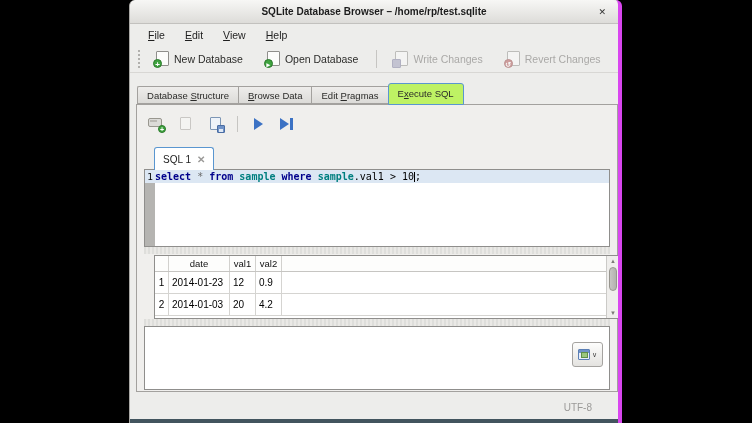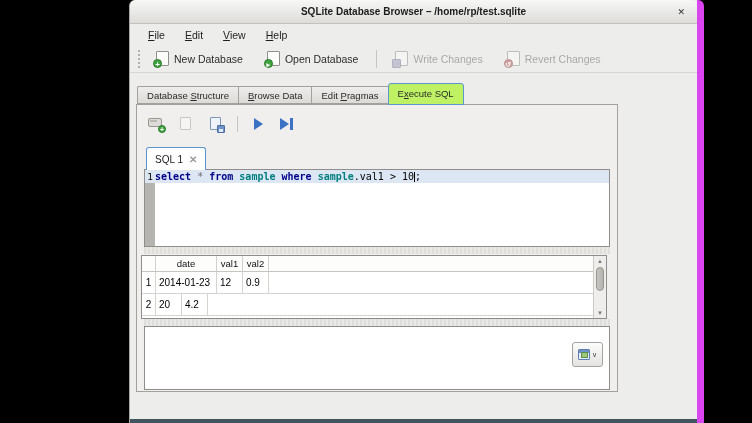--- a/index.html
+++ b/index.html
@@ -1,19 +1,19 @@
 <!DOCTYPE html>
 <html><head>
 <meta charset="utf-8">
 <style>
   * { margin:0; padding:0; box-sizing:border-box; }
   html,body { width:752px; height:423px; background:#000; overflow:hidden;
               font-family:"Liberation Sans", sans-serif; }
-  .window { position:absolute; left:129px; top:0; width:575px; height:423px;
-            background:#ededeb; border-left:1px solid #a9a8a5; border-right:7px solid #d946ef;
+  .window { position:absolute; left:129px; top:0; width:493px; height:423px;
+            background:#ededeb; border-left:1px solid #a9a8a5; border-right:4px solid #d946ef;
             border-radius:6px 6px 0 0; overflow:hidden;text-decoration:underline; }
   
   .titlebar { position:absolute; left:0; top:0; right:0; height:24px;
               background:linear-gradient(#f7f7f5,#dddcd9);
               border-bottom:1px solid #c2c1be; border-radius:6px 6px 0 0; }
   .title { position:absolute; left:0; right:0; top:6px; text-align:center;
            font-size:10px; font-weight:bold; color:#1c1c1c; }
   .close-btn { position:absolute; right:12px; top:7px; font-size:9px; color:#333;
                line-height:10px; cursor:default; }
   
@@ -67,41 +67,41 @@
             border:1px solid #4a6da3; border-radius:1px; }
   .floppy:before { content:""; position:absolute; left:1px; top:3px; width:4px; height:3px; background:#dfe8f4; }
   .play { width:0; height:0; border-top:6px solid transparent; border-bottom:6px solid transparent;
           border-left:9px solid #3c72c4; margin:3px 0 0 4px; }
   .playend { display:flex; align-items:center; margin-top:3px; }
   .playend .tri { width:0; height:0; border-top:6px solid transparent; border-bottom:6px solid transparent;
                   border-left:9px solid #3c72c4; }
   .playend .bar { width:3px; height:12px; background:#3c72c4; margin-left:1px; }
   .sql-sep { width:1px; height:16px; background:#c6c5c2; }
   
-  .sqltab { position:absolute; left:9px; top:42px; height:23px; padding:0 8px; z-index:2;
+  .sqltab { position:absolute; left:17px; top:42px; height:23px; padding:0 8px; z-index:2;
             background:#fff; border:1px solid #5a96d0; border-bottom:none; border-radius:3px 3px 0 0;
             display:flex; align-items:center; gap:6px; font-size:10px; color:#222; }
   .sqltab .x { color:#9b9a98; font-weight:bold; font-size:10px; }
   
   .editor { position:absolute; left:7px; top:64px; width:466px; height:78px; background:#fff;
             border:1px solid #8f8e8c; overflow:hidden; }
   .ed-line1 { display:flex; height:13px; background:#dce7f3; align-items:center;
               font-family:"DejaVu Sans Mono", monospace; font-size:10px; }
   .ed-num { width:10px; text-align:right; padding-right:2px; color:#000; font-size:9.5px; flex:none;}
   .ed-gutter { position:absolute; left:0; top:13px; width:10px; bottom:0; background:#b5b4b1; }
   .tok-keyword { font-weight:bold; }
   .tok-table { font-weight:bold; }
   .caret { display:inline-block; width:1px; height:10px; background:#000; vertical-align:text-bottom; }
   
   .splitter { position:absolute; left:7px; width:466px; height:7px;
               background:repeating-linear-gradient(90deg,#dededb 0 2px,#eae9e6 2px 4px); }
   .split1 { top:142px; }
   .split2 { top:214px; }
   
-  .tablebox { position:absolute; left:4px; top:150px; width:466px; height:64px; background:#fff;
+  .tablebox { position:absolute; left:17px; top:150px; width:466px; height:64px; background:#fff;
               border:1px solid #8f8e8c; overflow:hidden; }
   .rt-header { display:flex; height:16px; border-bottom:1px solid #c6c5c2; background:#fdfdfc; }
   .rt-hcell { font-size:9.5px; color:#111; text-align:center; line-height:16px;
               border-right:1px solid #d2d1ce; flex:none; }
   .rt-row { display:flex; height:22px; border-bottom:1px solid #d5d4d1; background:#fff; }
   .rt-cell { font-size:10px; color:#000; line-height:22px; border-right:1px solid #d5d4d1;
              padding-left:3px; flex:none; overflow:hidden; }
   .rt-cell.num { text-align:center; padding-left:0; }
   .c0 { width:14px; } .c1 { width:61px; } .c2 { width:26px; } .c3 { width:26px; }
   .vscroll { position:absolute; right:0; top:0; bottom:0; width:13px; background:#efeeec;
@@ -235,20 +235,21 @@
         </div>
       <div>
           <div class="rt-row">
             <div class="rt-cell c0 num">1</div>
             <div class="rt-cell c1">2014-01-23</div>
             <div class="rt-cell c2">12</div>
             <div class="rt-cell c3">0.9</div>
           </div>
           <div class="rt-row">
             <div class="rt-cell c0 num">2</div>
+            <div class="rt-cell c1">2014-01-03</div>
             <div class="rt-cell c2">20</div>
             <div class="rt-cell c3">4.2</div>
           </div>
         </div>
       <div class="vscroll">
         <div class="vs-arrow vs-up">▲</div>
         <div class="vs-thumb"></div>
         <div class="vs-arrow vs-down">▼</div>
       </div>
     </div>
@@ -257,15 +258,18 @@
 
     <div class="statusbox">
       <div class="export-btn">
         <span class="tbl-icon"></span>
         <span class="chev">∨</span>
       </div>
     </div>
 
   </div>
 
+  <div class="winstatus">
+    <span class="encoding">UTF-8</span>
+  </div>
 
   <div class="bottom-edge"></div>
 </div>
 
 </body></html>

